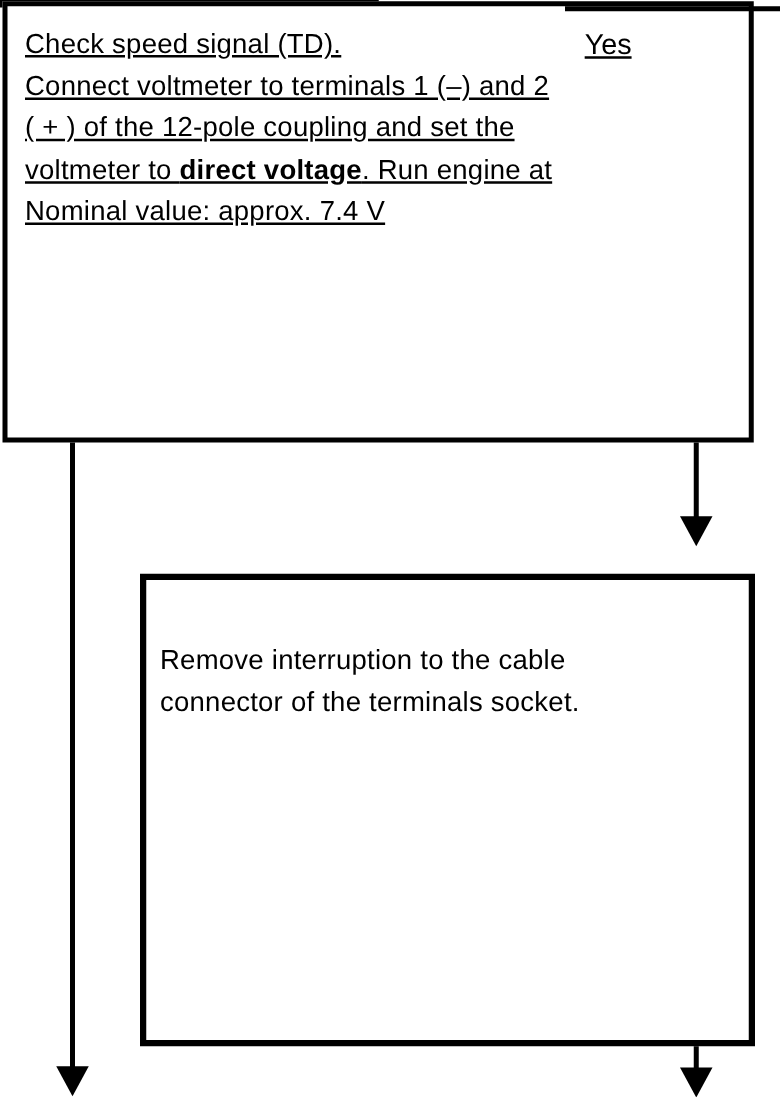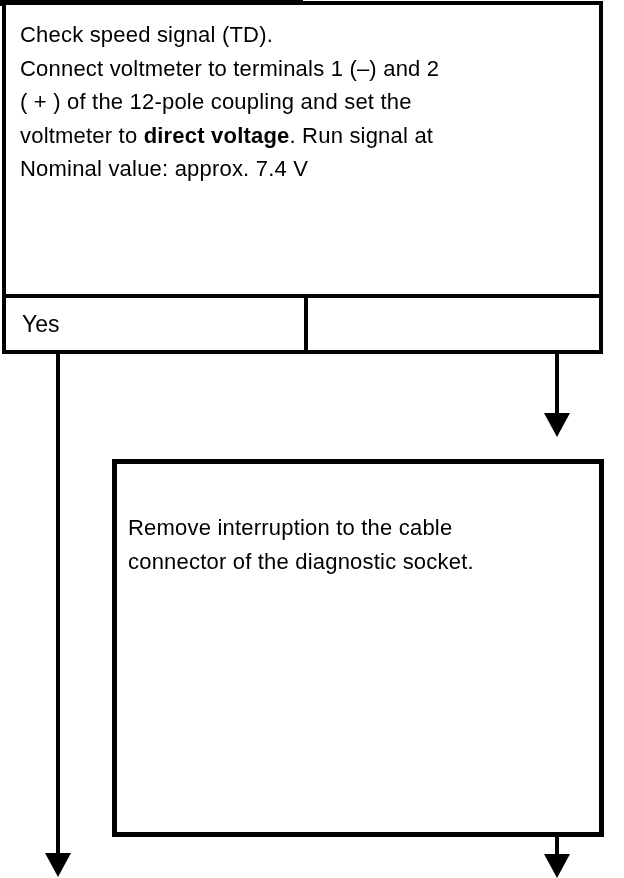--- a/index.html
+++ b/index.html
@@ -28,22 +28,23 @@
     background: var(--ink);
   }
 
   
   .decision-box {
     position: absolute;
     left: 2px; top: 1px;
     width: 601px; height: 353px;
     border: 4px solid var(--ink);
     display: flex;
-    flex-direction: column;
+    flex-direction: row;
     background: var(--paper);
+    text-decoration: underline;
   }
   .box-text {
     flex: 1;
     padding: 13px 10px 0 14px;
     font-size: 22px;
     line-height: 33.5px;
     letter-spacing: 0.2px;
   }
   .tline { white-space: pre; }
   .bold { font-weight: 700; text-align: center; }
@@ -105,37 +106,37 @@
 
 <div class="canvas">
 
   <div class="remnant"></div>
 
   <div class="decision-box">
     <div class="box-text">
       <div class="tline">Check speed signal (TD).</div>
       <div class="tline">Connect voltmeter to terminals 1 (–) and 2</div>
       <div class="tline">( + ) of the 12-pole coupling and set the</div>
-      <div class="tline"><span>voltmeter to </span><span class="bold">direct voltage</span><span>. Run signal at</span></div>
+      <div class="tline"><span>voltmeter to </span><span class="bold">direct voltage</span><span>. Run engine at</span></div>
       <div class="tline">Nominal value: approx. 7.4 V</div>
     </div>
     <div class="answer-row">
       <div class="answer-cell yes">
         <span>Yes</span>
       </div>
     </div>
   </div>
 
   <div class="vline yes-line"></div>
   <div class="arrowhead yes-head"></div>
 
   <div class="vline no-line"></div>
   <div class="arrowhead no-head"></div>
 
   <div class="action-box">
     <div class="tline">Remove interruption to the cable</div>
-    <div class="tline">connector of the diagnostic socket.</div>
+    <div class="tline">connector of the terminals socket.</div>
   </div>
 
   <div class="vline exit-line"></div>
   <div class="arrowhead exit-head"></div>
 
 </div>
 
 </body></html>

